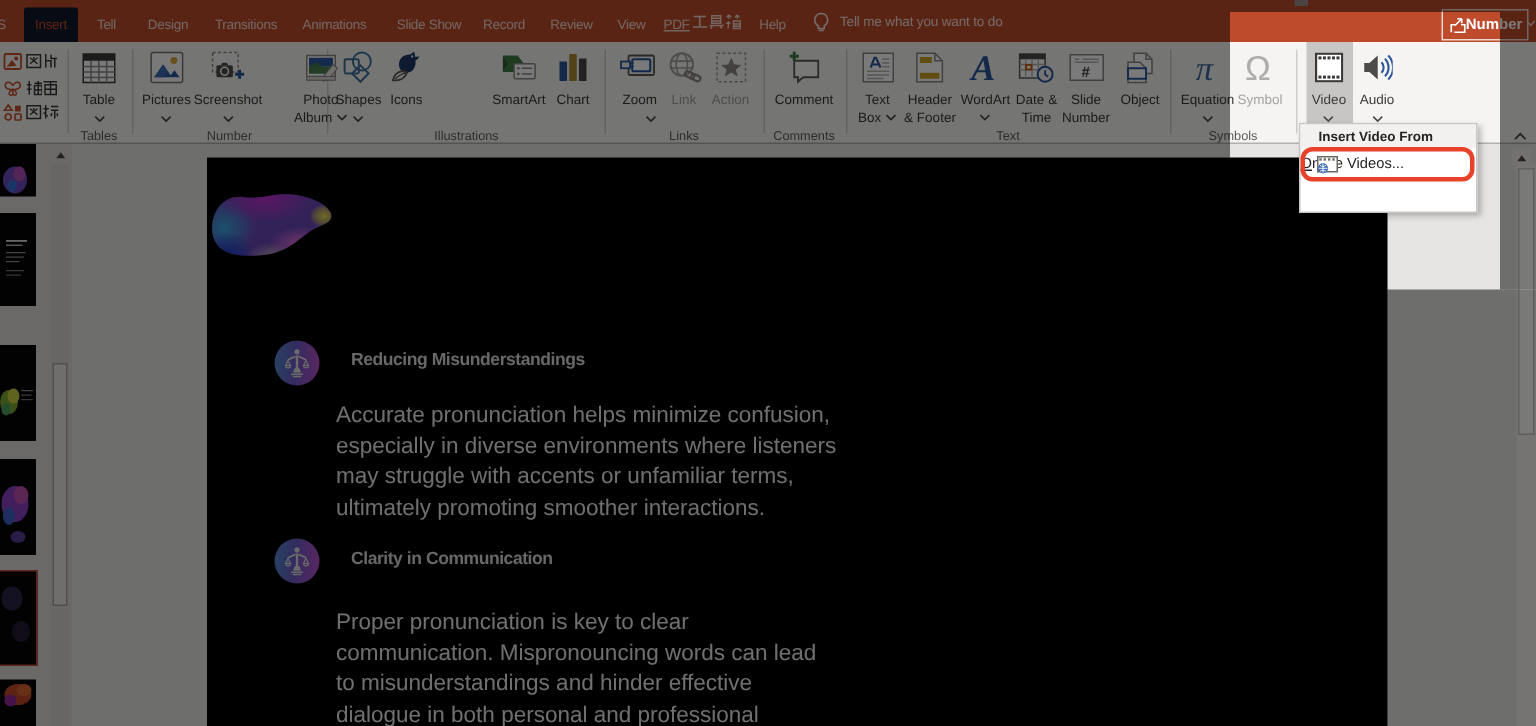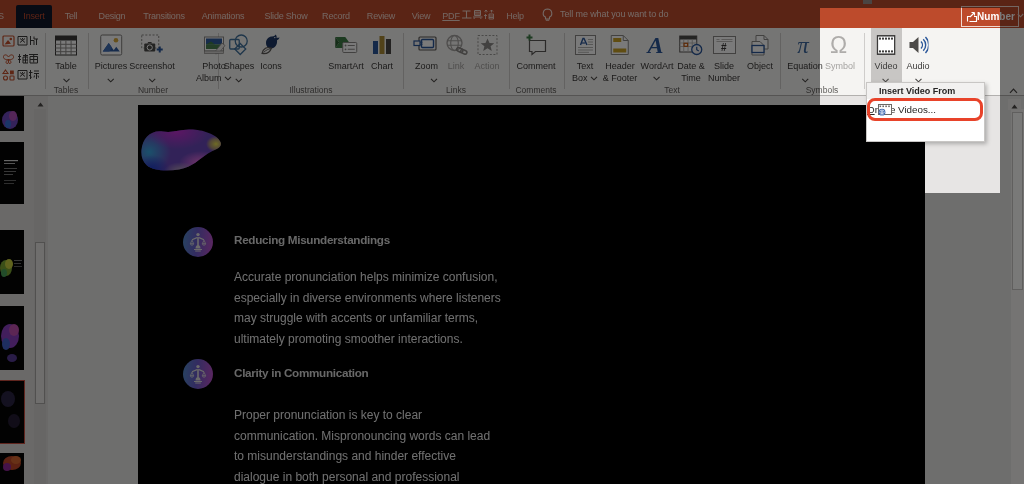--- a/index.html
+++ b/index.html
@@ -26,21 +26,21 @@
   
   .cnrow{position:absolute;left:2px;height:13px;display:flex;align-items:center;font-size:11px;color:#3b3a39;}
   
   #panelbg{left:0;top:96px;width:48px;height:388px;background:#dddbd9;}
   #editorbg{left:48px;top:96px;width:976px;height:388px;background:#e7e5e4;}
   #slide{left:138px;top:105px;width:787px;height:443px;background:#000;}
   .thumb{position:absolute;left:0;width:24px;background:#050505;}
   
   .stitle{position:absolute;left:96px;top:35px;font-size:24.8px;color:#efefef;letter-spacing:-0.2px;}
   .shead{position:absolute;left:234px;font-size:11.7px;letter-spacing:-0.3px;font-weight:bold;color:#d9d9d9;}
-  .sbody{position:absolute;left:234px;font-size:12px;color:#e9e9e9;line-height:20.5px;}
+  .sbody{position:absolute;left:224px;font-size:15px;color:#e9e9e9;line-height:20.5px;}
   .bcirc{position:absolute;width:30px;height:30px;border-radius:50%;
          background:linear-gradient(95deg,#528cc8 0%,#6a5cc8 45%,#c050c8 100%);}
   
   #menu{left:866px;top:82px;z-index:10;width:117px;height:58px;background:#fff;font-family:"Liberation Sans",sans-serif;
         border:1px solid #c8c6c4;box-shadow:2px 2px 4px rgba(0,0,0,.25);}
   
   .dim{position:absolute;background:#000;z-index:5;}
 </style>
 </head>
 <body>

